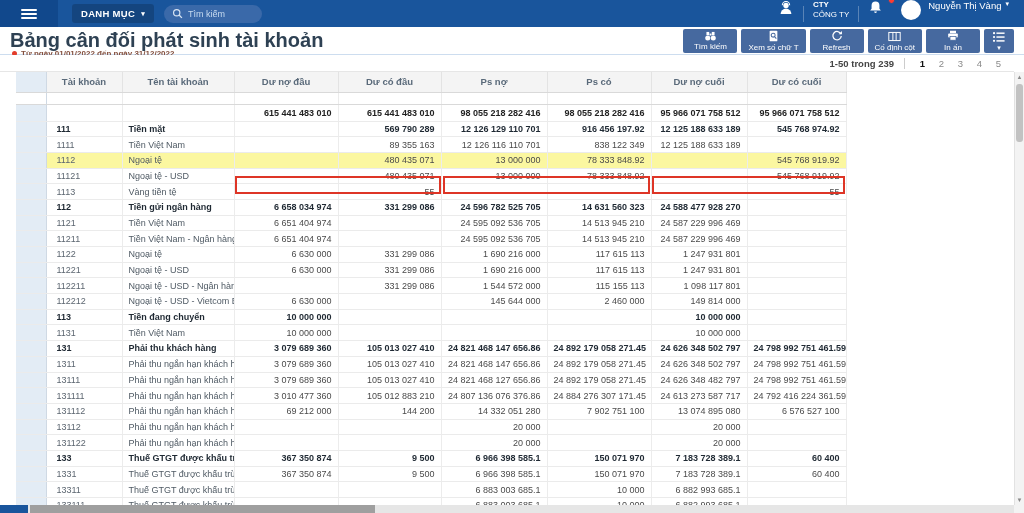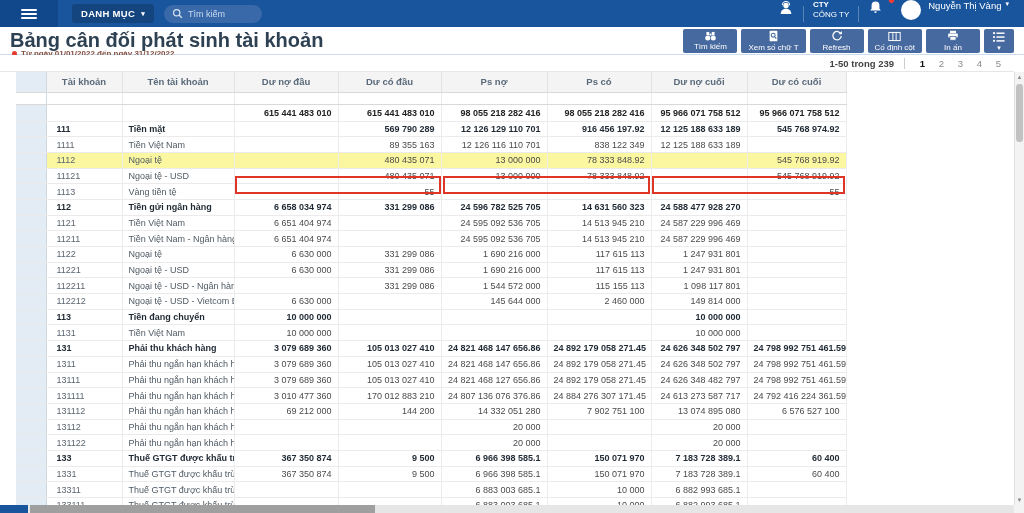--- a/index.html
+++ b/index.html
@@ -457,21 +457,21 @@
             <td class="c-num">24 821 468 127 656.86</td>
             <td class="c-num">24 892 179 058 271.45</td>
             <td class="c-num">24 626 348 482 797</td>
             <td class="c-num">24 798 992 751 461.59</td>
           </tr>
           <tr>
             <td class="gutter"></td>
             <td class="c-code">131111</td>
             <td class="c-name">Phải thu ngắn hạn khách hàng: HĐ SXKD (...</td>
             <td class="c-num">3 010 477 360</td>
-            <td class="c-num">170 012 883 210</td>
+            <td class="c-num">105 012 883 210</td>
             <td class="c-num">24 807 136 076 376.86</td>
             <td class="c-num">24 884 276 307 171.45</td>
             <td class="c-num">24 613 273 587 717</td>
             <td class="c-num">24 792 416 224 361.59</td>
           </tr>
           <tr>
             <td class="gutter"></td>
             <td class="c-code">131112</td>
             <td class="c-name">Phải thu ngắn hạn khách hàng: HĐ SXKD (...</td>
             <td class="c-num">69 212 000</td>

